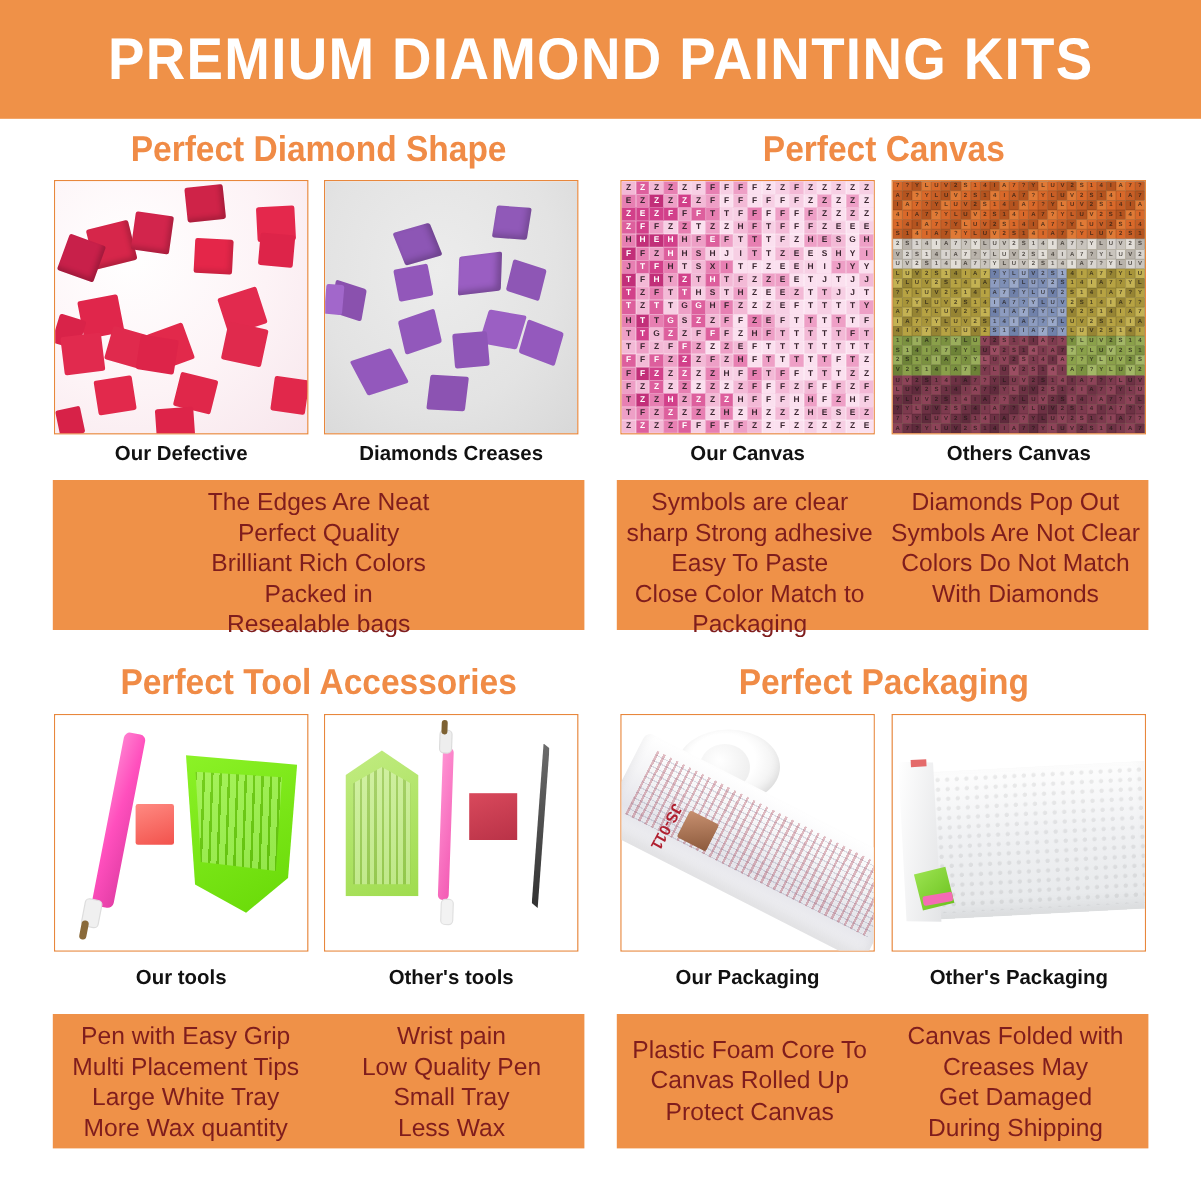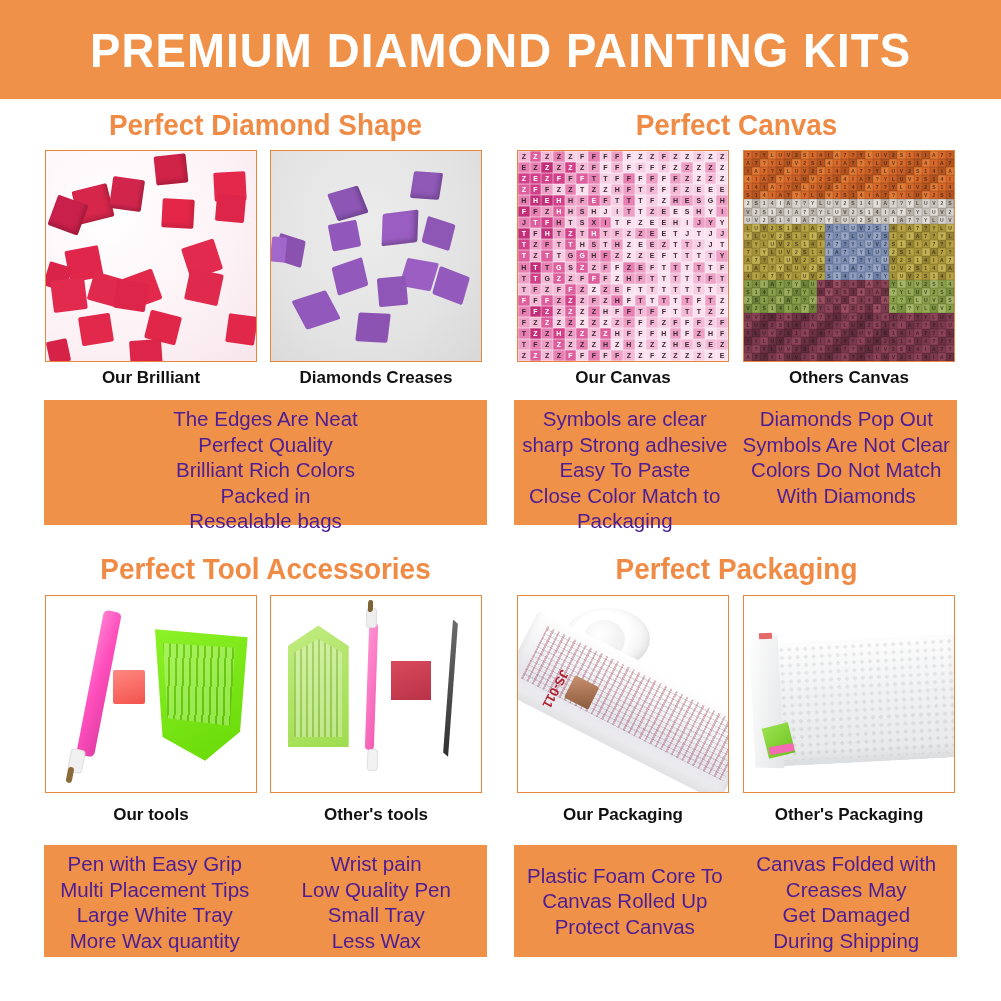--- a/index.html
+++ b/index.html
@@ -69,21 +69,21 @@
     display:flex;
     box-sizing:border-box;
   }
   .panel .col{
     flex:1 1 0;
     display:flex;flex-direction:column;
     align-items:center;justify-content:flex-start;
     padding-top:6px;
   }
   .panel .line{
-    color:#4c1d95;
+    color:#7f1d1d;
     font-size:20.5px;
     line-height:25.5px;
     text-align:center;
     white-space:nowrap;
   }
 
   
   .sq{position:absolute;border-radius:2px;}
 
   
@@ -139,21 +139,21 @@
       <div class="sq" style="left:21%;top:59%;width:15%;height:14%;background:#e02a4d;transform:rotate(16deg);"></div>
       <div class="sq" style="left:38%;top:58%;width:15%;height:15%;background:#e2294b;transform:rotate(-20deg);"></div>
       <div class="sq" style="left:33%;top:62%;width:15%;height:14%;background:#dd2449;transform:rotate(9deg);"></div>
       <div class="sq" style="left:16%;top:78%;width:15%;height:14%;background:#e2294c;transform:rotate(-9deg);"></div>
       <div class="sq" style="left:48%;top:77%;width:15%;height:14%;background:#e0274a;transform:rotate(14deg);"></div>
       <div class="sq" style="left:40%;top:90%;width:15%;height:14%;background:#dd2449;transform:rotate(-4deg);"></div>
       <div class="sq" style="left:86%;top:78%;width:14%;height:14%;background:#e1284b;transform:rotate(8deg);"></div>
       <div class="sq" style="left:1%;top:90%;width:10%;height:11%;background:#d72248;transform:rotate(-12deg);"></div>
     </div>
   </div>
-  <div class="cap" style="left:45px;top:368px;width:212px;">Our Brilliant</div>
+  <div class="cap" style="left:45px;top:368px;width:212px;">Our Defective</div>
 
   <div class="frame" style="left:270px;top:150px;width:212px;height:212px;">
     <div class="pic bg-grey">
       <div class="sq" style="left:29%;top:18%;width:15%;height:14%;background:#8d56b5;transform:rotate(-16deg) skewX(6deg);box-shadow:inset -3px -3px 5px rgba(0,0,0,.22);"></div>
       <div class="sq" style="left:67%;top:10%;width:14%;height:13%;background:#9059b8;transform:rotate(9deg) skewY(-5deg);box-shadow:inset -3px -3px 5px rgba(0,0,0,.2);"></div>
       <div class="sq" style="left:53%;top:29%;width:17%;height:15%;background:#9a5ec2;transform:rotate(-7deg) skewX(-9deg);box-shadow:inset -4px -3px 5px rgba(0,0,0,.24);"></div>
       <div class="sq" style="left:73%;top:33%;width:14%;height:13%;background:#8e56b5;transform:rotate(14deg) skewY(4deg);"></div>
       <div class="sq" style="left:28%;top:34%;width:14%;height:13%;background:#9257ba;transform:rotate(-11deg);"></div>
       <div class="sq" style="left:3%;top:41%;width:13%;height:13%;background:#8a51ae;transform:rotate(18deg) skewX(8deg);"></div>
       <div class="sq" style="left:30%;top:53%;width:15%;height:14%;background:#9258bb;transform:rotate(-13deg) skewY(-6deg);"></div>

